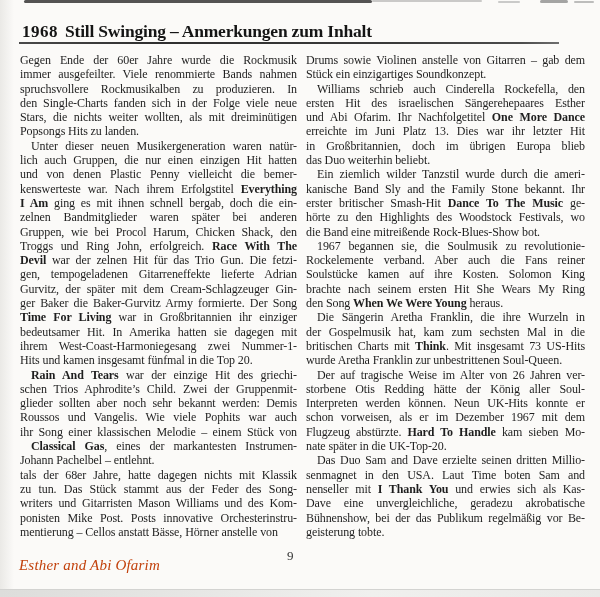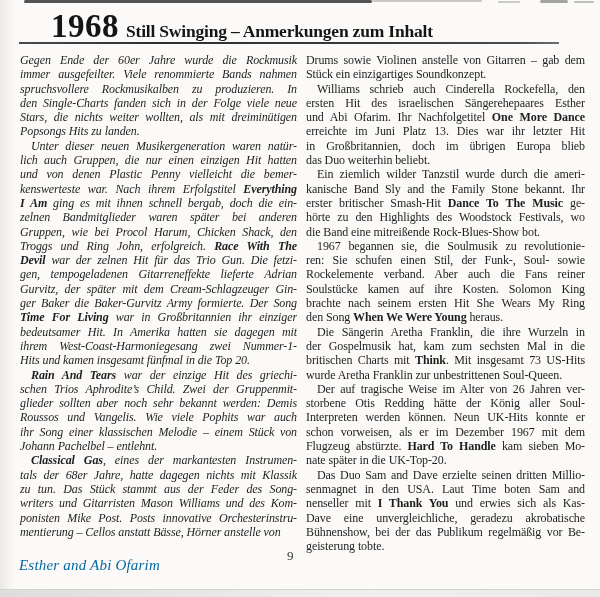--- a/index.html
+++ b/index.html
@@ -23,41 +23,41 @@
   .smudge.d { left:540px; width:28px; height:3px; background:#6a6a6a; opacity:.6; }
   .smudge.e { left:574px; top:1px; width:20px; height:2px; background:#808080; opacity:.5; }
   
   .scan-bottom {
     position:absolute; left:0; top:589px; width:600px; height:8px;
     background:linear-gradient(90deg,#dddddb,#e6e6e4 30%,#f0f0ee 62%,#e9e9e7);
     border-top:1px solid #d3d3d1;
   }
   .header { position:absolute; left:22px; top:8px; width:560px; }
   .title { margin:0; font-weight:bold; color:#151515; white-space:nowrap; }
-  .title-year { font-size:33px; letter-spacing:.5px;margin-left:29px; }
+  .title-year { font-size:17px; letter-spacing:.5px; }
   .title-rest { font-size:17.5px; margin-left:7px; letter-spacing:-0.2px; }
   .rule {
     position:absolute; left:19px; top:42px; width:540px; height:2px;
     background:linear-gradient(90deg,#4a4a4a,#2f2f2f 25%,#3a3a3a 70%,#4c4c4c 93%,#6e6e6e);
   }
   .col { position:absolute; top:53px; }
-  .col.left  { left:20px;  width:277px;font-style:italic; }
+  .col.left  { left:20px;  width:277px; }
   .col.right { left:306px; width:279px; }
   .line {
     height:14.3px; line-height:14.3px; font-size:12px; letter-spacing:-0.1px;
     white-space:nowrap; overflow:hidden;
     text-align:justify; text-align-last:justify;
   }
   .line.end { text-align-last:left; }
   .line.ind { text-indent:11px; }
   .b { font-weight:bold; }
   .i { }
   .footer-left {
     position:absolute; left:19px; top:557px; font-size:15px;
-    font-style:italic; color:#0369a1; letter-spacing:.2px;
+    font-style:italic; color:#c2410c; letter-spacing:.2px;
   }
   .page-num { position:absolute; left:287px; top:548px; font-size:13px; color:#333; }
 </style>
 </head>
 <body>
 
 <div class="page">
   <div class="edge-left"></div>
   <div class="smudge a"></div>
   <div class="smudge b"></div>
@@ -92,22 +92,22 @@
         <div class="line"><span>ger Baker die Baker-Gurvitz Army formierte. Der Song</span></div>
         <div class="line"><span class="b">Time For Living</span><span> war in Großbritannien ihr einziger</span></div>
         <div class="line"><span>bedeutsamer Hit. In Amerika hatten sie dagegen mit</span></div>
         <div class="line"><span>ihrem West-Coast-Harmoniegesang zwei Nummer-1-</span></div>
         <div class="line end"><span>Hits und kamen insgesamt fünfmal in die Top 20.</span></div>
         <div class="line ind"><span class="b">Rain And Tears</span><span> war der einzige Hit des griechi-</span></div>
         <div class="line"><span>schen Trios Aphrodite’s Child. Zwei der Gruppenmit-</span></div>
         <div class="line"><span>glieder sollten aber noch sehr bekannt werden: Demis</span></div>
         <div class="line"><span>Roussos und Vangelis. Wie viele Pophits war auch</span></div>
         <div class="line"><span>ihr Song einer klassischen Melodie – einem Stück von</span></div>
+        <div class="line ind"><span class="b">Classical Gas</span><span>, eines der markantesten Instrumen-</span></div>
         <div class="line end"><span>Johann Pachelbel – entlehnt.</span></div>
-        <div class="line ind"><span class="b">Classical Gas</span><span>, eines der markantesten Instrumen-</span></div>
         <div class="line"><span>tals der 68er Jahre, hatte dagegen nichts mit Klassik</span></div>
         <div class="line"><span>zu tun. Das Stück stammt aus der Feder des Song-</span></div>
         <div class="line"><span>writers und Gitarristen Mason Williams und des Kom-</span></div>
         <div class="line"><span>ponisten Mike Post. Posts innovative Orchesterinstru-</span></div>
         <div class="line end"><span>mentierung – Cellos anstatt Bässe, Hörner anstelle von</span></div>
       </div>
     <div class="col right">
         <div class="line"><span>Drums sowie Violinen anstelle von Gitarren – gab dem</span></div>
         <div class="line end"><span>Stück ein einzigartiges Soundkonzept.</span></div>
         <div class="line ind"><span>Williams schrieb auch </span><span class="i">Cinderella Rockefella</span><span>, den</span></div>
@@ -115,21 +115,20 @@
         <div class="line"><span>und Abi Ofarim. Ihr Nachfolgetitel </span><span class="b">One More Dance</span></div>
         <div class="line"><span>erreichte im Juni Platz 13. Dies war ihr letzter Hit</span></div>
         <div class="line"><span>in Großbritannien, doch im übrigen Europa blieb</span></div>
         <div class="line end"><span>das Duo weiterhin beliebt.</span></div>
         <div class="line ind"><span>Ein ziemlich wilder Tanzstil wurde durch die ameri-</span></div>
         <div class="line"><span>kanische Band Sly and the Family Stone bekannt. Ihr</span></div>
         <div class="line"><span>erster britischer Smash-Hit </span><span class="b">Dance To The Music</span><span> ge-</span></div>
         <div class="line"><span>hörte zu den Highlights des Woodstock Festivals, wo</span></div>
         <div class="line end"><span>die Band eine mitreißende Rock-Blues-Show bot.</span></div>
         <div class="line ind"><span>1967 begannen sie, die Soulmusik zu revolutionie-</span></div>
-        <div class="line"><span>ren: Sie schufen einen Stil, der Funk-, Soul- sowie</span></div>
         <div class="line"><span>Rockelemente verband. Aber auch die Fans reiner</span></div>
         <div class="line"><span>Soulstücke kamen auf ihre Kosten. Solomon King</span></div>
         <div class="line"><span>brachte nach seinem ersten Hit </span><span class="i">She Wears My Ring</span></div>
         <div class="line end"><span>den Song </span><span class="b">When We Were Young</span><span> heraus.</span></div>
         <div class="line ind"><span>Die Sängerin Aretha Franklin, die ihre Wurzeln in</span></div>
         <div class="line"><span>der Gospelmusik hat, kam zum sechsten Mal in die</span></div>
         <div class="line"><span>britischen Charts mit </span><span class="b">Think</span><span>. Mit insgesamt 73 US-Hits</span></div>
         <div class="line end"><span>wurde Aretha Franklin zur unbestrittenen Soul-Queen.</span></div>
         <div class="line ind"><span>Der auf tragische Weise im Alter von 26 Jahren ver-</span></div>
         <div class="line"><span>storbene Otis Redding hätte der König aller Soul-</span></div>

